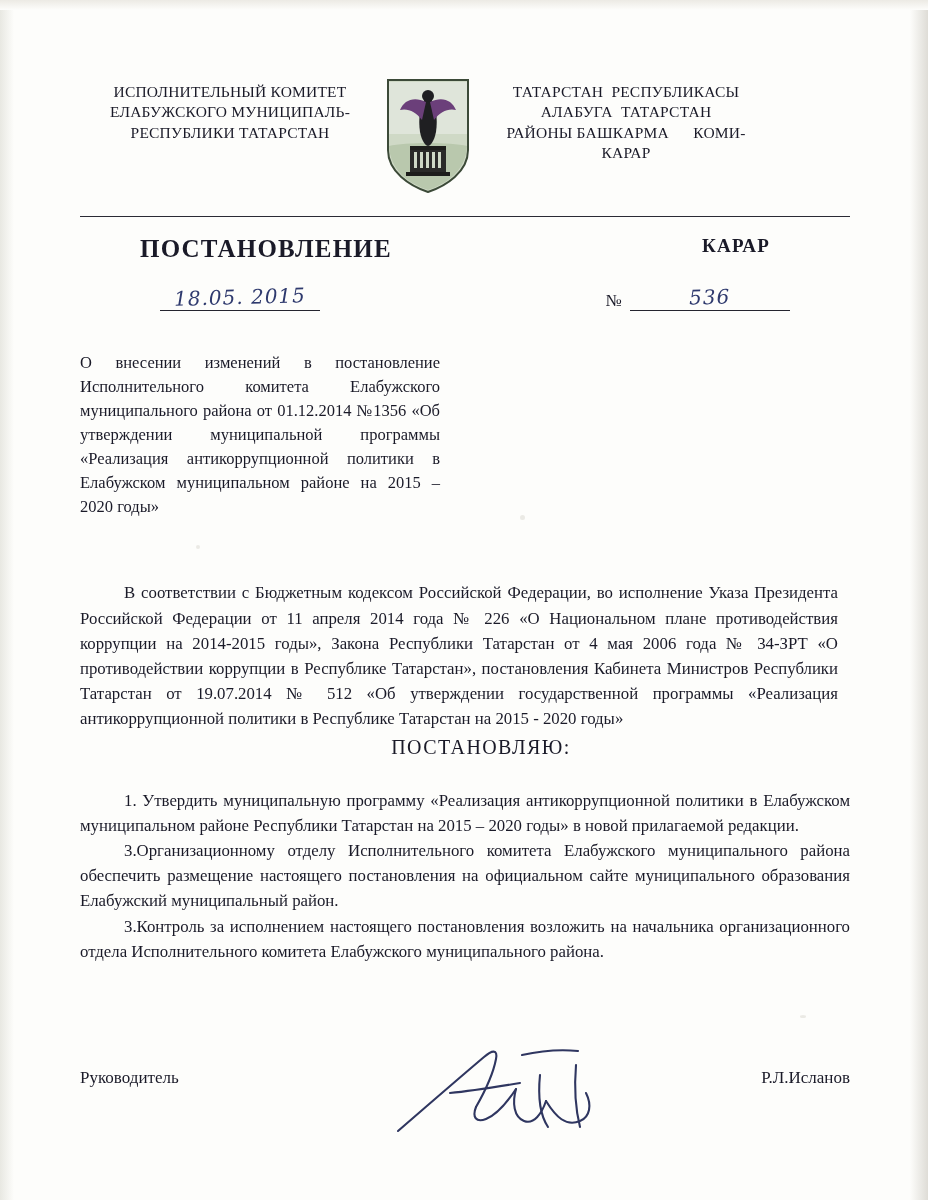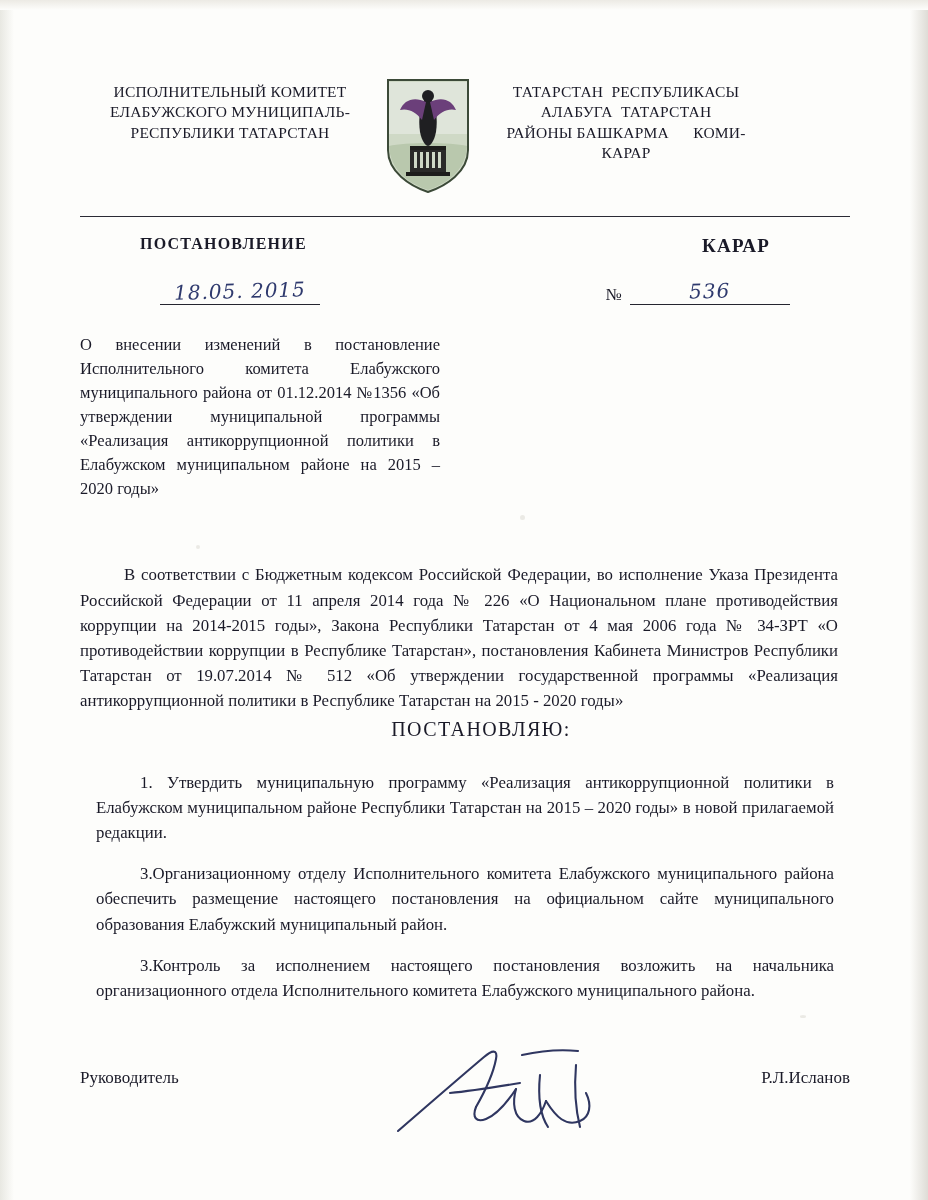--- a/index.html
+++ b/index.html
@@ -86,21 +86,21 @@
 
   
   .title-row {
     display: flex;
     justify-content: space-between;
     margin-top: 18px;
     padding: 0 40px 0 60px;
   }
   .doc-title {
     font-weight: bold;
-    font-size: 16px;
+    font-size: 25px;
     letter-spacing: 1.2px;
   }
   .doc-title-tt {
     font-weight: bold;
     font-size: 19px;
     letter-spacing: 1.2px;
     margin-right: 40px;
   }
 
   
@@ -131,21 +131,21 @@
     display: flex;
     align-items: flex-end;
     gap: 8px;
   }
   .num-label {
     font-size: 17px;
   }
 
   
   .subject {
-    margin-top: 28px;
+    margin-top: 40px;
     width: 360px;
     font-size: 16.5px;
     line-height: 1.45;
     text-align: justify;
     text-align-last: left;
     hyphens: none;
   }
 
   
   .body {
@@ -165,21 +165,21 @@
     letter-spacing: 1.4px;
     text-indent: 0;
   }
   .items {
     margin-top: 26px;
     font-size: 16.8px;
     line-height: 1.5;
     text-align: justify;
   }
   .items p {
-    margin: 16px;
+    margin: 0;
     text-indent: 44px;
   }
 
   
   .sign-row {
     position: absolute;
     left: 80px;
     right: 78px;
     top: 1068px;
     display: flex;

